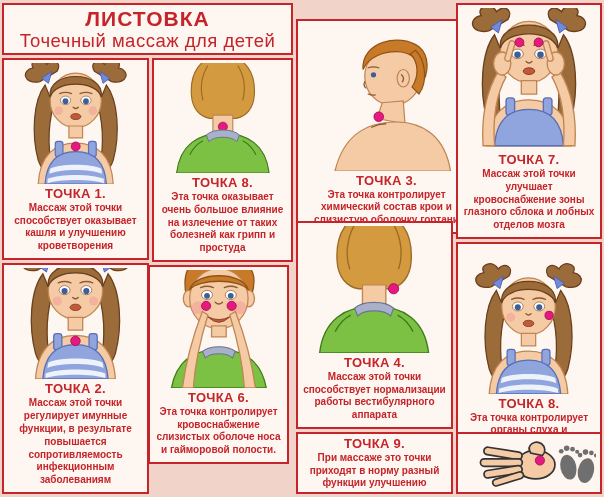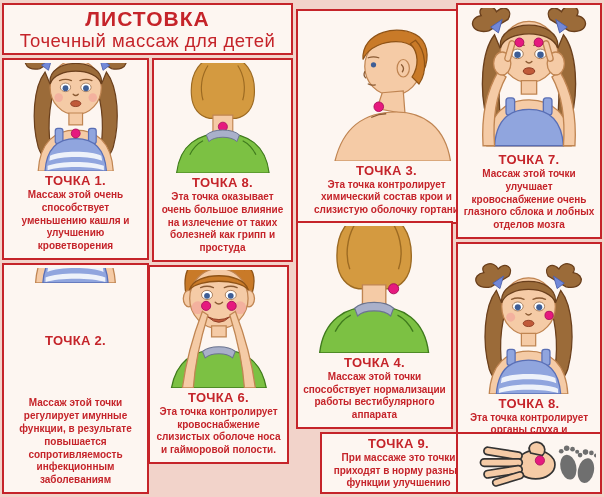--- a/index.html
+++ b/index.html
@@ -53,26 +53,26 @@
   .line{stroke:#8a5a33;stroke-width:1.5;fill:none;stroke-linecap:round;}
   .seam{stroke:#3f7a1d;stroke-width:1.4;fill:none;}
   .mouthL{fill:#c05a3a;stroke:#8a3a22;stroke-width:1;}
   .cheek{fill:#f2a59b;opacity:.7;}
   .grayfeet{fill:#6f6f6f;}
   .handOutline{fill:#f5cba6;stroke:#333;stroke-width:2;}
 
   
   #header-box{left:2px;top:3px;width:291px;height:52px;}
   #p1{left:2px;top:58px;width:147px;height:202px;}
-  #p2{left:2px;top:263px;width:147px;height:231px;gap:48px;}
+  #p2{left:2px;top:263px;width:147px;height:231px;}
   #p5{left:152px;top:58px;width:141px;height:204px;}
   #p6{left:148px;top:265px;width:141px;height:199px;}
-  #p3{left:296px;top:9px;width:181px;height:215px;}
+  #p3{left:296px;top:19px;width:181px;height:215px;}
   #p4{left:296px;top:221px;width:157px;height:208px;}
-  #p9{left:296px;top:432px;width:157px;height:62px;justify-content:center;margin-left:24px;}
+  #p9{left:296px;top:432px;width:157px;height:62px;justify-content:center;}
   #p7{left:456px;top:3px;width:146px;height:236px;}
   #p8{left:456px;top:242px;width:146px;height:215px;}
   #hand-box{left:456px;top:432px;width:146px;height:62px;}
 </style>
 </head>
 <body>
 
 <div id="poster">
 
   <div class="panel" id="header-box">
@@ -105,21 +105,21 @@
         <path class="skin" d="M26,150 C28,116 46,102 70,102 C94,102 112,116 114,150 Z"></path>
         <rect class="topB" x="46" y="100" width="9" height="18" rx="3"></rect>
         <rect class="topB" x="85" y="100" width="9" height="18" rx="3"></rect>
         <path class="topB" d="M34,150 C36,122 50,112 70,112 C90,112 104,122 106,150 Z"></path>
         <path class="stripe" d="M40,132 C52,126 88,126 100,132 L101,138 C88,132 52,132 39,138 Z"></path>
         <path class="stripe" d="M37,144 C52,138 88,138 103,144 L103,149 C88,144 52,144 37,149 Z"></path>
         <circle class="dot" cx="70" cy="106" r="5.2"></circle>
       </svg>
     </div>
     <div class="heading">ТОЧКА 1.</div>
-    <div class="desc">Массаж этой очень способствует уменьшению кашля и улучшению кроветворения</div>
+    <div class="desc">Массаж этой точки способствует оказывает кашля и улучшению кроветворения</div>
   </div>
 
   <div class="panel" id="p2">
     <div class="pic">
       <svg viewBox="0 0 140 150" height="136">
         <path class="hairB" d="M34,34 C20,52 18,92 26,122 C30,134 38,140 44,138 C38,116 36,86 44,58 Z"></path>
         <path class="hairB" d="M106,34 C120,52 122,92 114,122 C110,134 102,140 96,138 C102,116 104,86 96,58 Z"></path>
         <path class="hairB" d="M28,30 C8,34 6,16 20,14 C14,4 32,0 36,10 C44,2 54,8 48,18 Z"></path>
         <path class="hairB" d="M112,30 C132,34 134,16 120,14 C126,4 108,0 104,10 C96,2 86,8 92,18 Z"></path>
         <path class="ribbon" d="M30,26 L42,18 L38,32 Z"></path>
@@ -273,21 +273,21 @@
         <path class="skin" d="M118,150 C120,118 114,92 102,72 L94,78 C104,96 108,122 106,150 Z"></path>
         <ellipse class="skin" cx="42" cy="64" rx="9" ry="12"></ellipse>
         <ellipse class="skin" cx="98" cy="64" rx="9" ry="12"></ellipse>
         <rect class="skin" x="47" y="40" width="6" height="22" rx="3" transform="rotate(16 50 51)"></rect>
         <rect class="skin" x="87" y="40" width="6" height="22" rx="3" transform="rotate(-16 90 51)"></rect>
         <circle class="dot" cx="60" cy="42" r="4.6"></circle>
         <circle class="dot" cx="80" cy="42" r="4.6"></circle>
       </svg>
     </div>
     <div class="heading">ТОЧКА 7.</div>
-    <div class="desc">Массаж этой точки улучшает кровоснабжение очень глазного сблока и лобных отделов мозга</div>
+    <div class="desc">Массаж этой точки улучшает кровоснабжение зоны глазного сблока и лобных отделов мозга</div>
   </div>
 
   <div class="panel" id="p8">
     <div class="pic">
       <svg viewBox="0 0 140 150" height="134">
         <path class="hairB" d="M34,34 C20,52 18,92 26,122 C30,134 38,140 44,138 C38,116 36,86 44,58 Z"></path>
         <path class="hairB" d="M106,34 C120,52 122,92 114,122 C110,134 102,140 96,138 C102,116 104,86 96,58 Z"></path>
         <path class="hairB" d="M28,30 C8,34 6,16 20,14 C14,4 32,0 36,10 C44,2 54,8 48,18 Z"></path>
         <path class="hairB" d="M112,30 C132,34 134,16 120,14 C126,4 108,0 104,10 C96,2 86,8 92,18 Z"></path>
         <path class="ribbon" d="M30,26 L42,18 L38,32 Z"></path>

